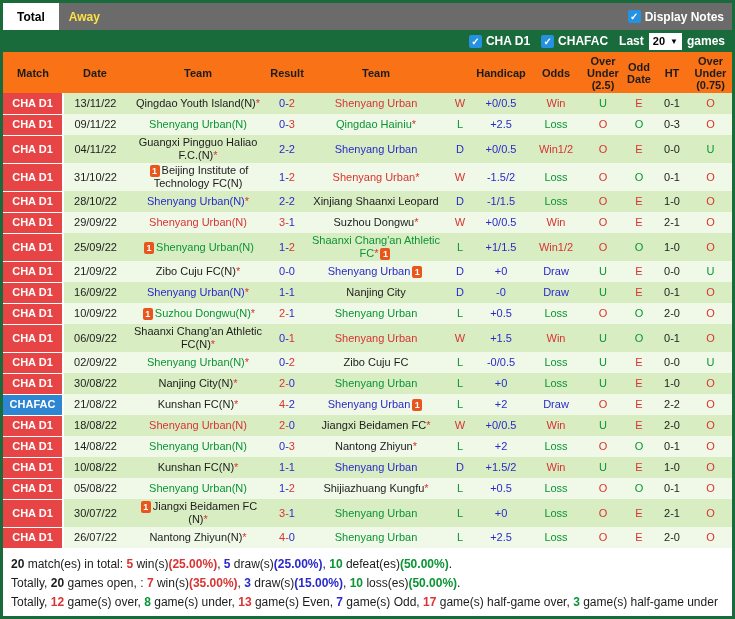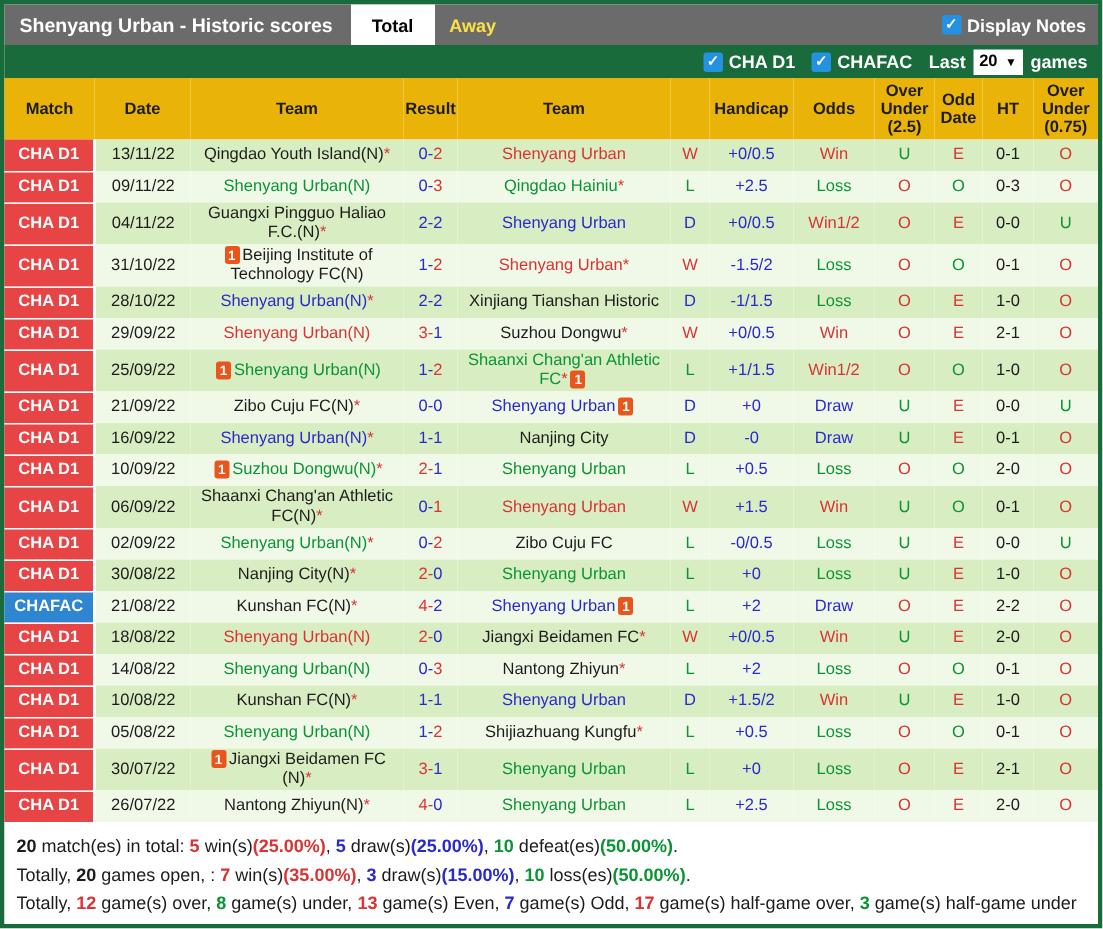--- a/index.html
+++ b/index.html
@@ -93,21 +93,21 @@
     cursor: pointer;
   }
   .select .arrow { font-size: 8px; }
   
   table { width: 100%; border-collapse: collapse; table-layout: fixed; font-size: 11px; text-align: center; color:#1c1c1c; }
   thead td {
     font-weight: bold;
     font-size: 11px;
     line-height: 12px;
     padding: 3px 0 2px 0;
-    background: #eab308;
+    background: #f97316;
     vertical-align: middle;
     height: 41px;
   }
   thead td.th-result { word-break: break-all; }
   tbody td {
     padding: 1px 2px;
     line-height: 13px;
     height: 21px;
     vertical-align: middle;
   }
@@ -150,21 +150,20 @@
     color: #1c1c1c;
   }
   .footer .b { font-weight: bold; }
 </style>
 </head>
 <body>
 
 <div class="widget">
 
   <div class="titlebar">
-    <span class="title">Shenyang Urban - Historic scores</span>
     <span class="tab active">Total</span>
     <span class="tab link">Away</span>
     <span class="notes">
       <span class="checkbox">✓</span>
       <span>Display Notes</span>
     </span>
   </div>
 
   <div class="filterbar">
     <span class="comp">
@@ -273,21 +272,21 @@
     <td class="c-green">O</td>
     <td>0-1</td>
     <td class="c-red">O</td>
   </tr>
 
   <tr class="dark">
     <td class="c-match match-red">CHA D1</td>
     <td>28/10/22</td>
     <td><span class="c-blue">Shenyang Urban(N)</span><span class="star">*</span></td>
     <td><span class="c-blue">2</span><span class="c-blue">-</span><span class="c-blue">2</span></td>
-    <td><span class="c-black">Xinjiang Tianshan Historic</span></td>
+    <td><span class="c-black">Xinjiang Shaanxi Leopard</span></td>
     <td class="c-blue">D</td>
     <td class="c-blue">-1/1.5</td>
     <td class="c-green">Loss</td>
     <td class="c-red">O</td>
     <td class="c-red">E</td>
     <td>1-0</td>
     <td class="c-red">O</td>
   </tr>
 
   <tr class="light">

